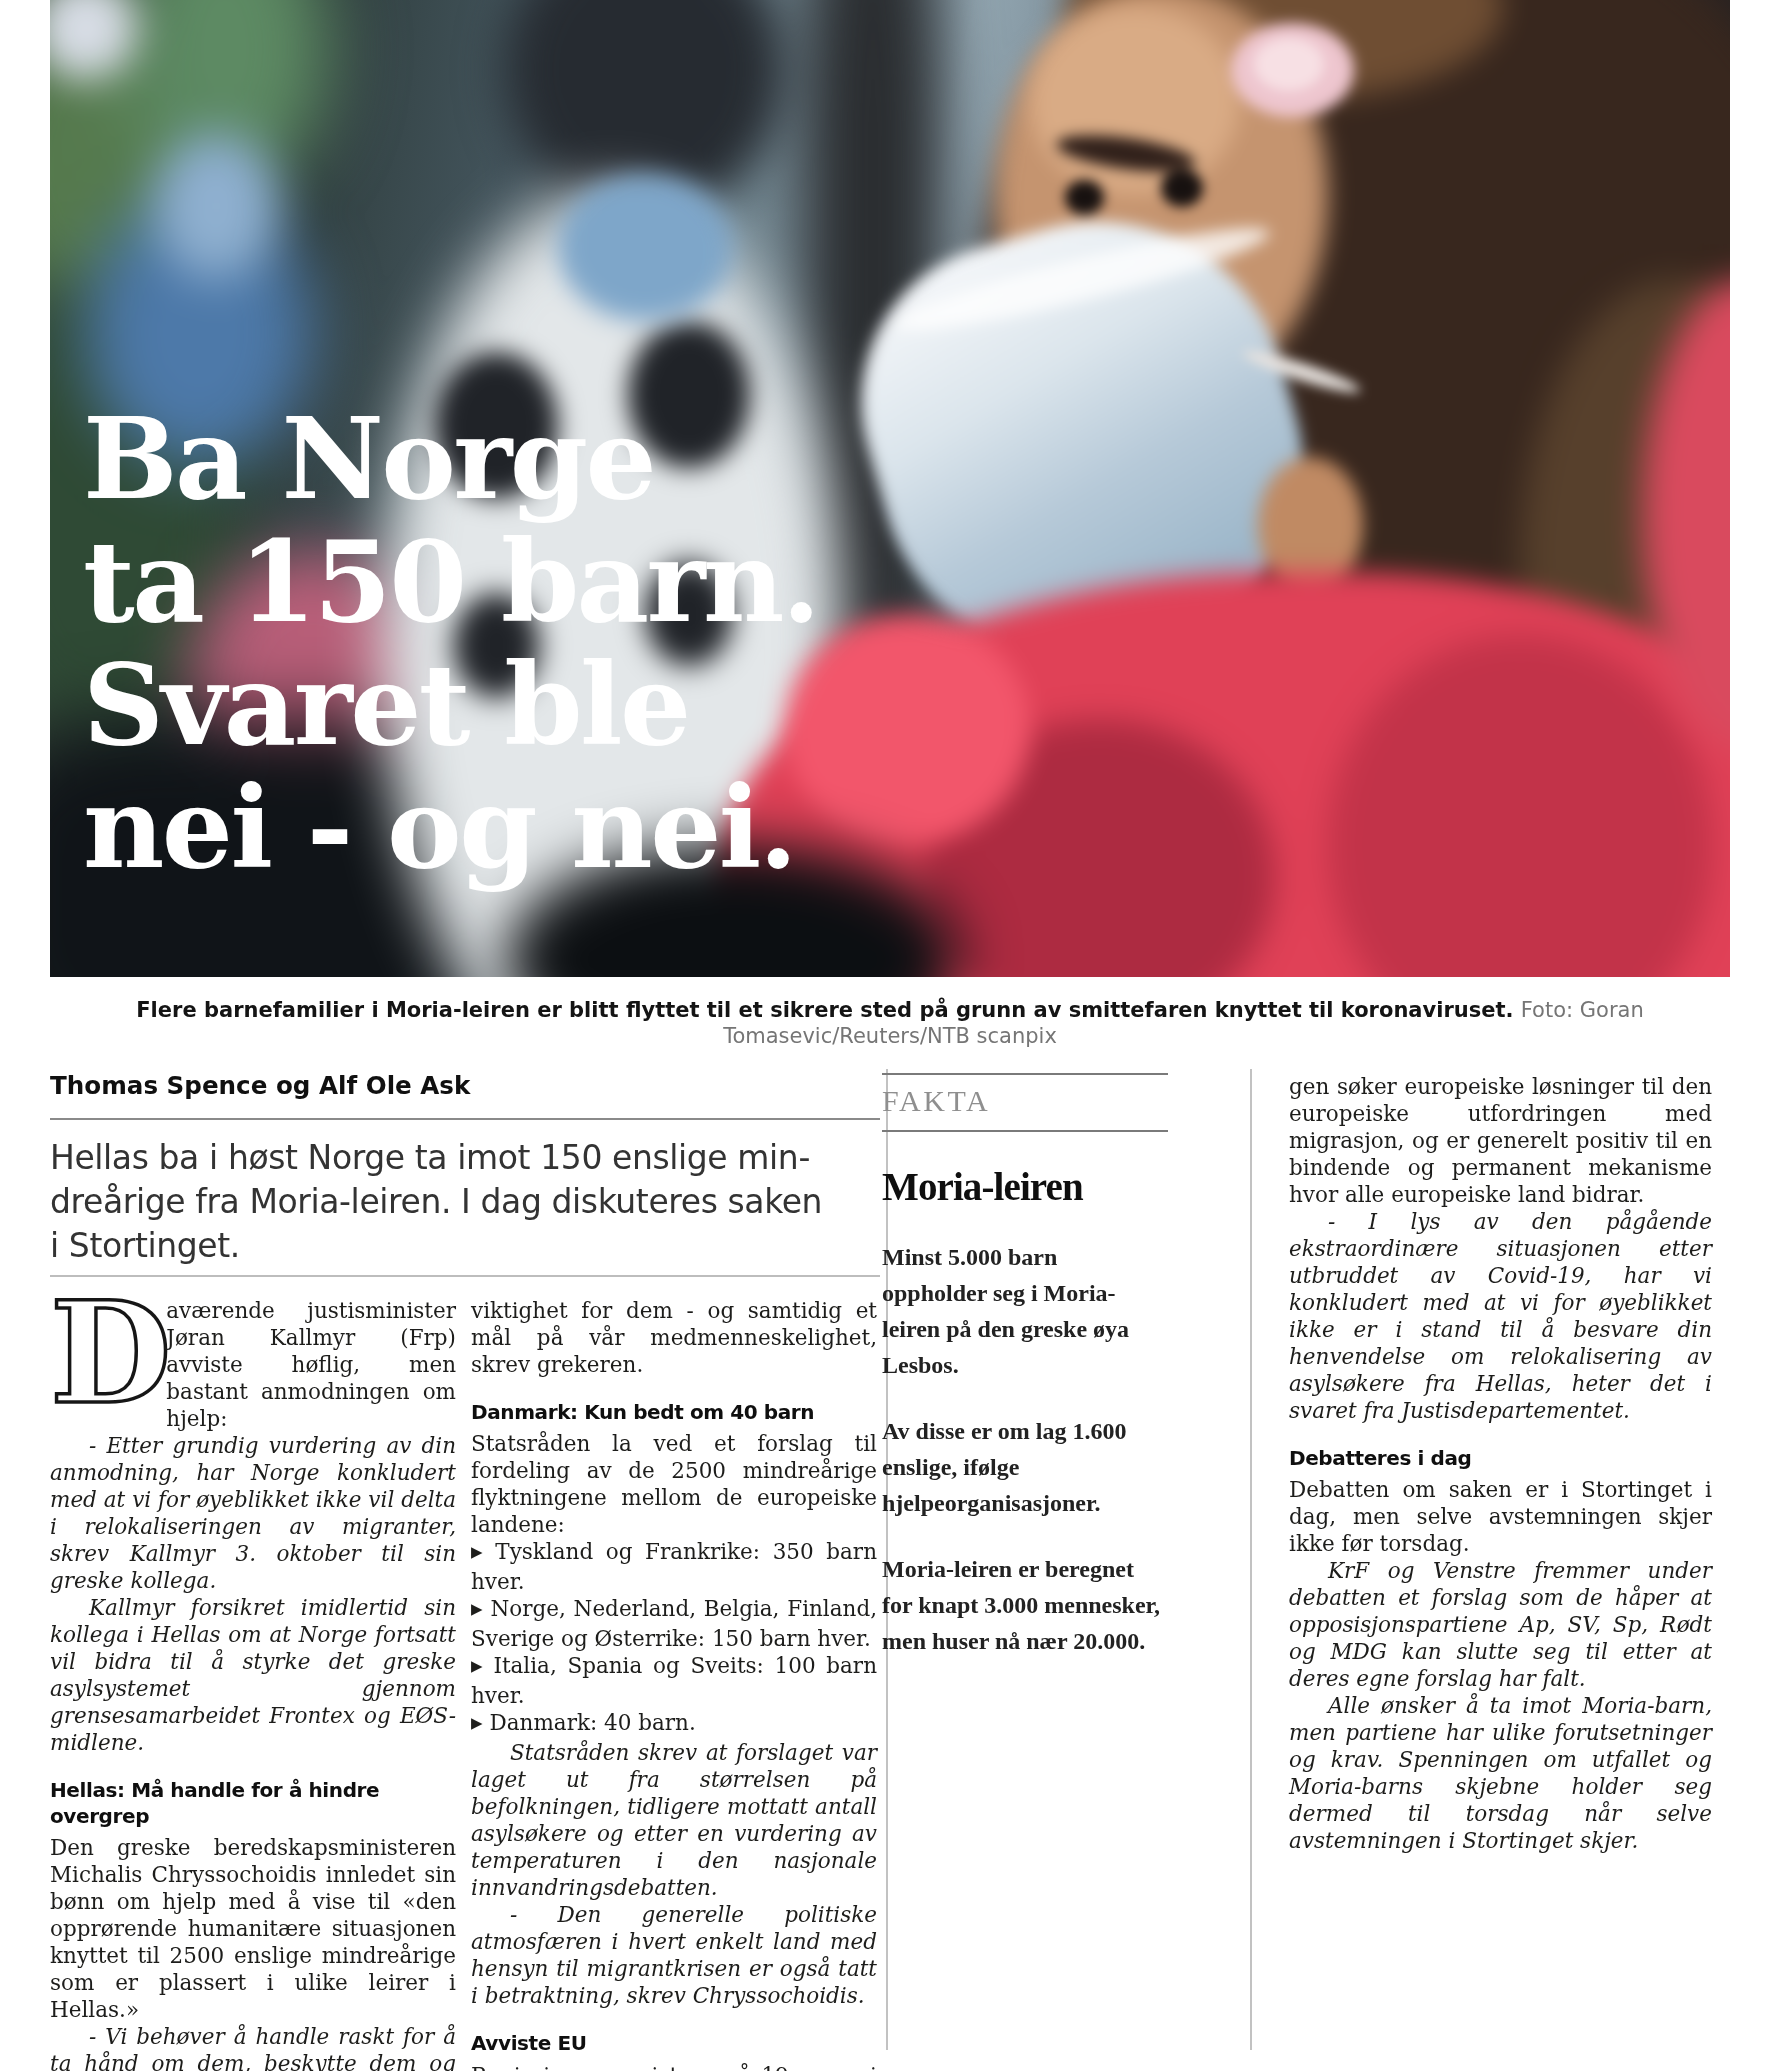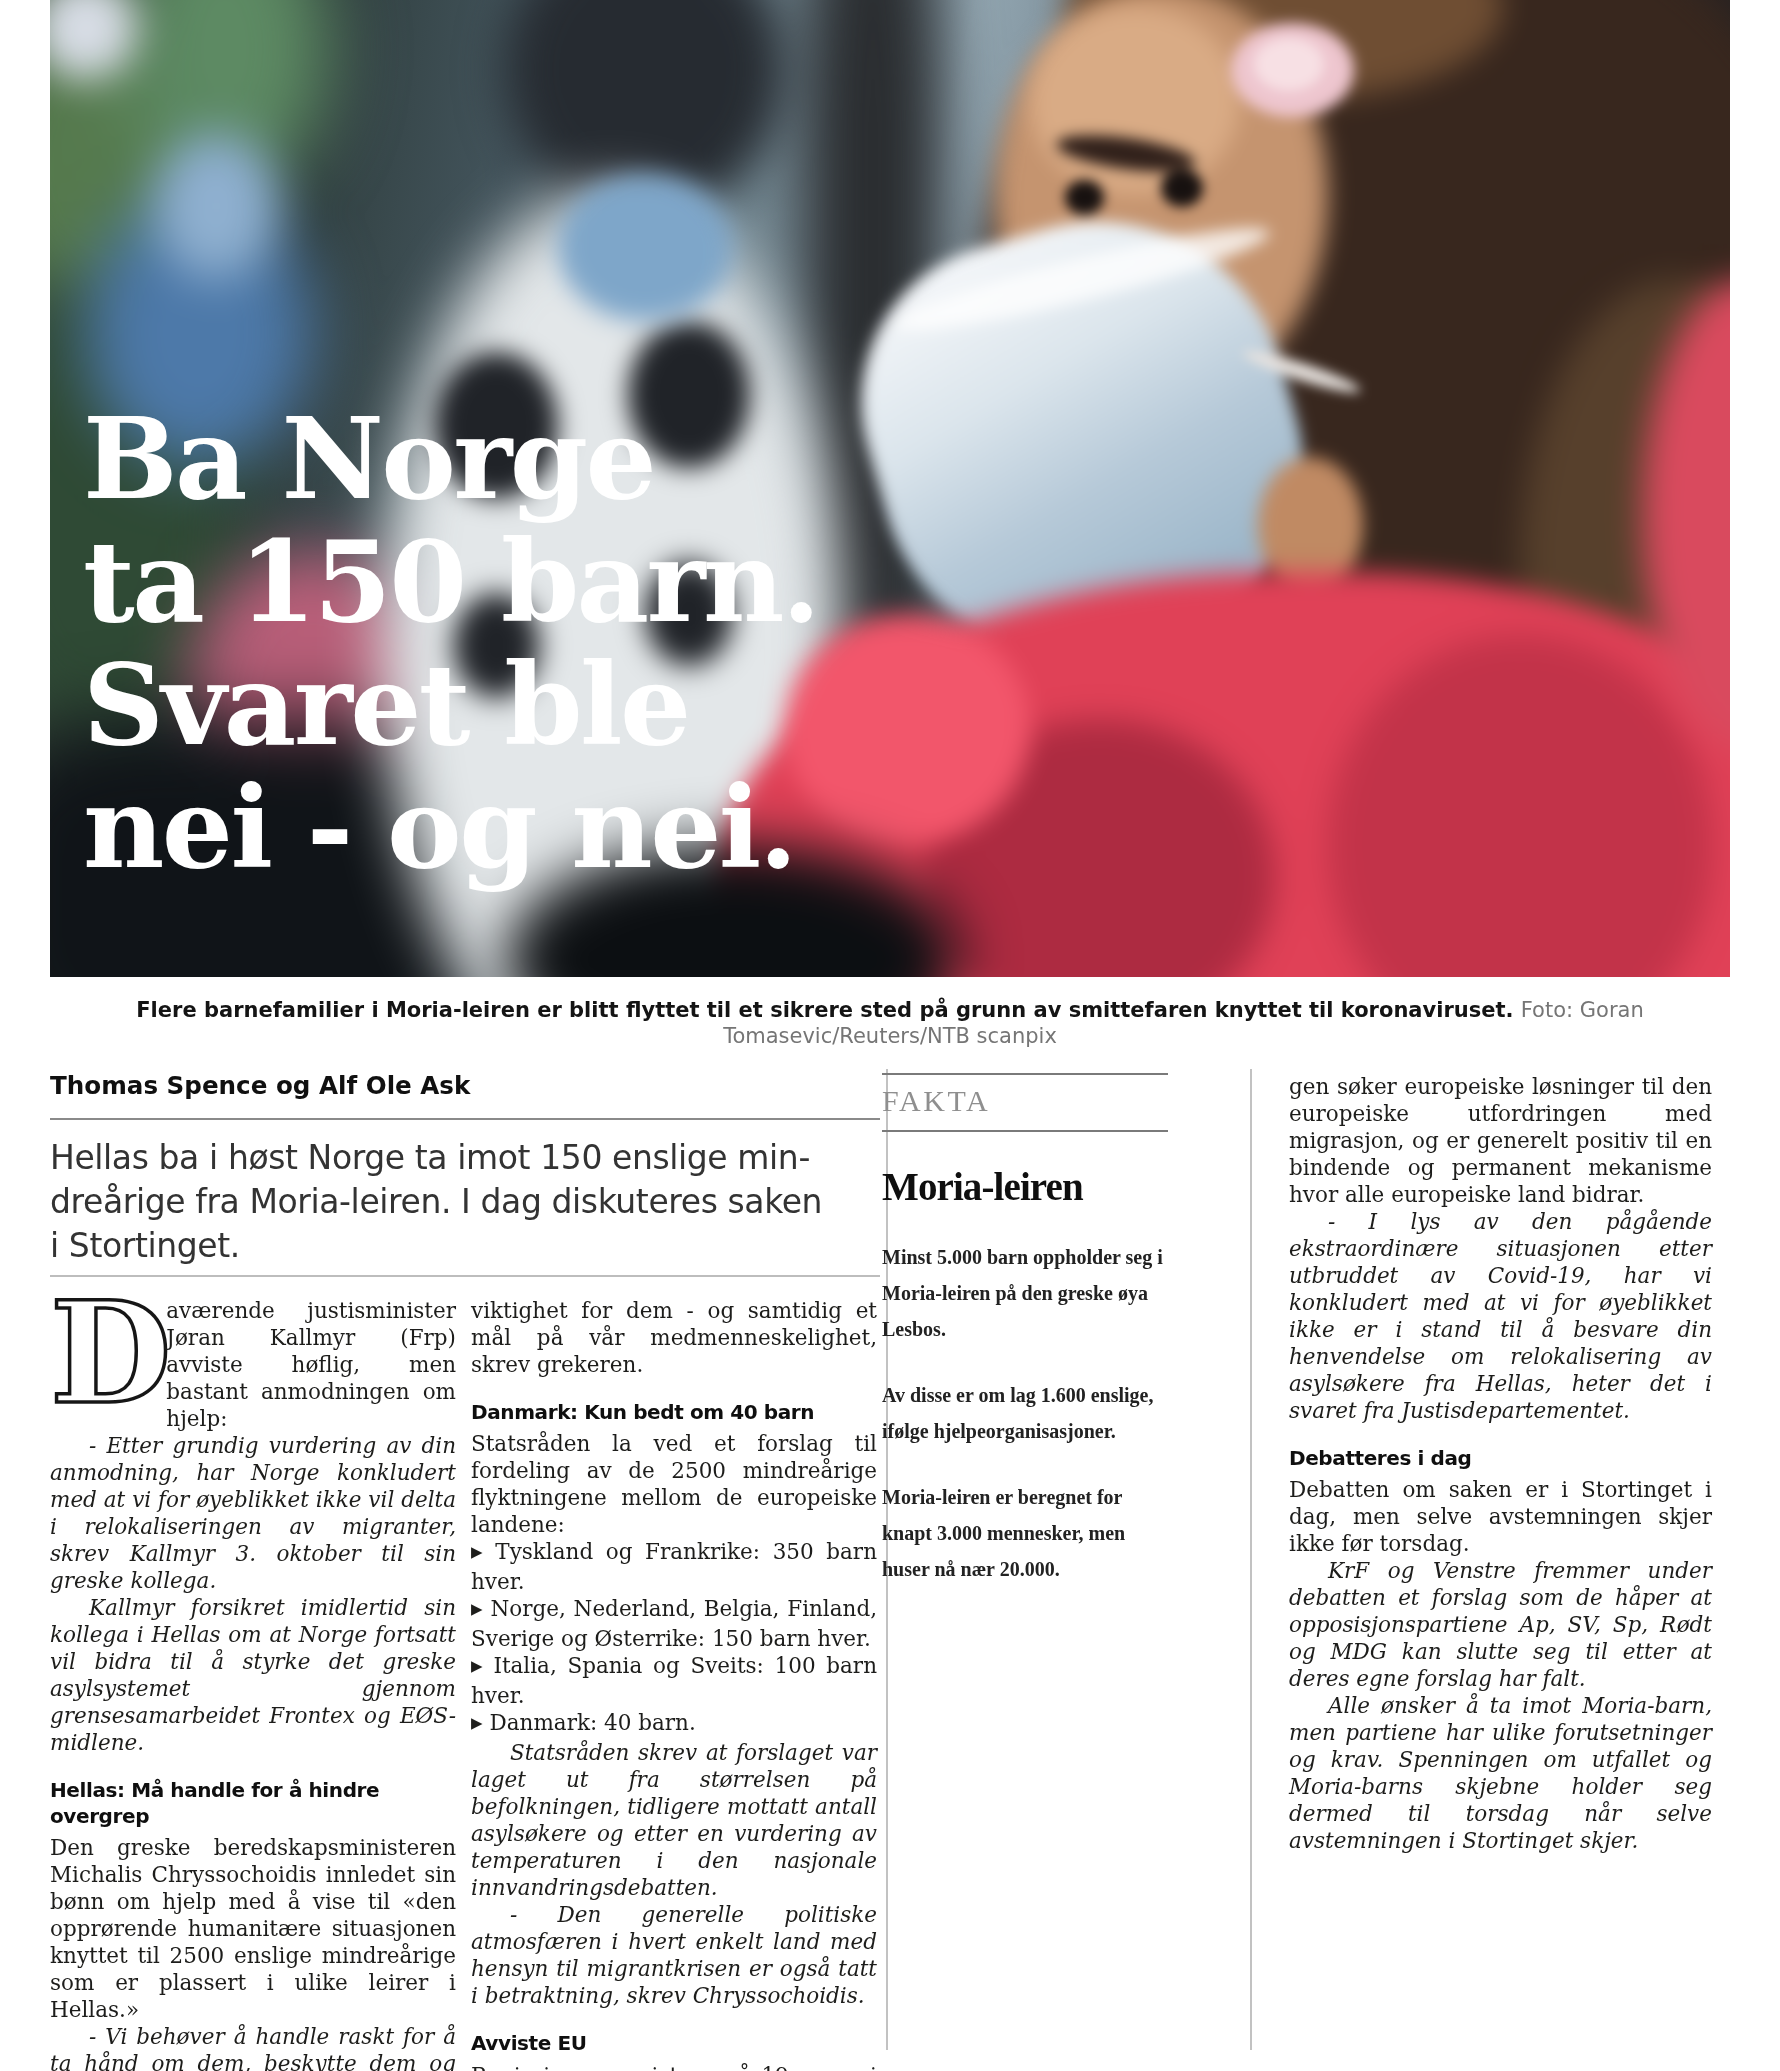--- a/index.html
+++ b/index.html
@@ -84,21 +84,21 @@
 
   .vrule{position:absolute;top:1069px;width:1.8px;height:981px;background:#c2c2c2;}
   .v1{left:886px;} .v2{left:1250px;}
 
   
   .fakta{position:absolute;left:882px;top:1073px;width:286px;
          font-family:Liberation Serif, serif;}
   .fakta-rule{height:1.8px;background:#7a7a7a;}
   .fakta-label{font-size:30px;letter-spacing:2.6px;color:#8f8f8f;padding:8.8px 0 12.3px;}
   .fakta-title{font-size:39px;font-weight:700;letter-spacing:-0.9px;color:#0f0f0f;margin-top:32px;}
-  .fakta p{font-weight:700;font-size:20px;line-height:36px;color:#222222;margin:30px 0 0;}
+  .fakta p{font-weight:700;font-size:24px;line-height:36px;color:#222222;margin:30px 0 0;}
 </style>
 </head>
 <body>
 
 <div class="page">
 
   <div class="photo">
     <div class="photo-art">
       <div class="b bg1"></div>
       <div class="b bg2"></div>

